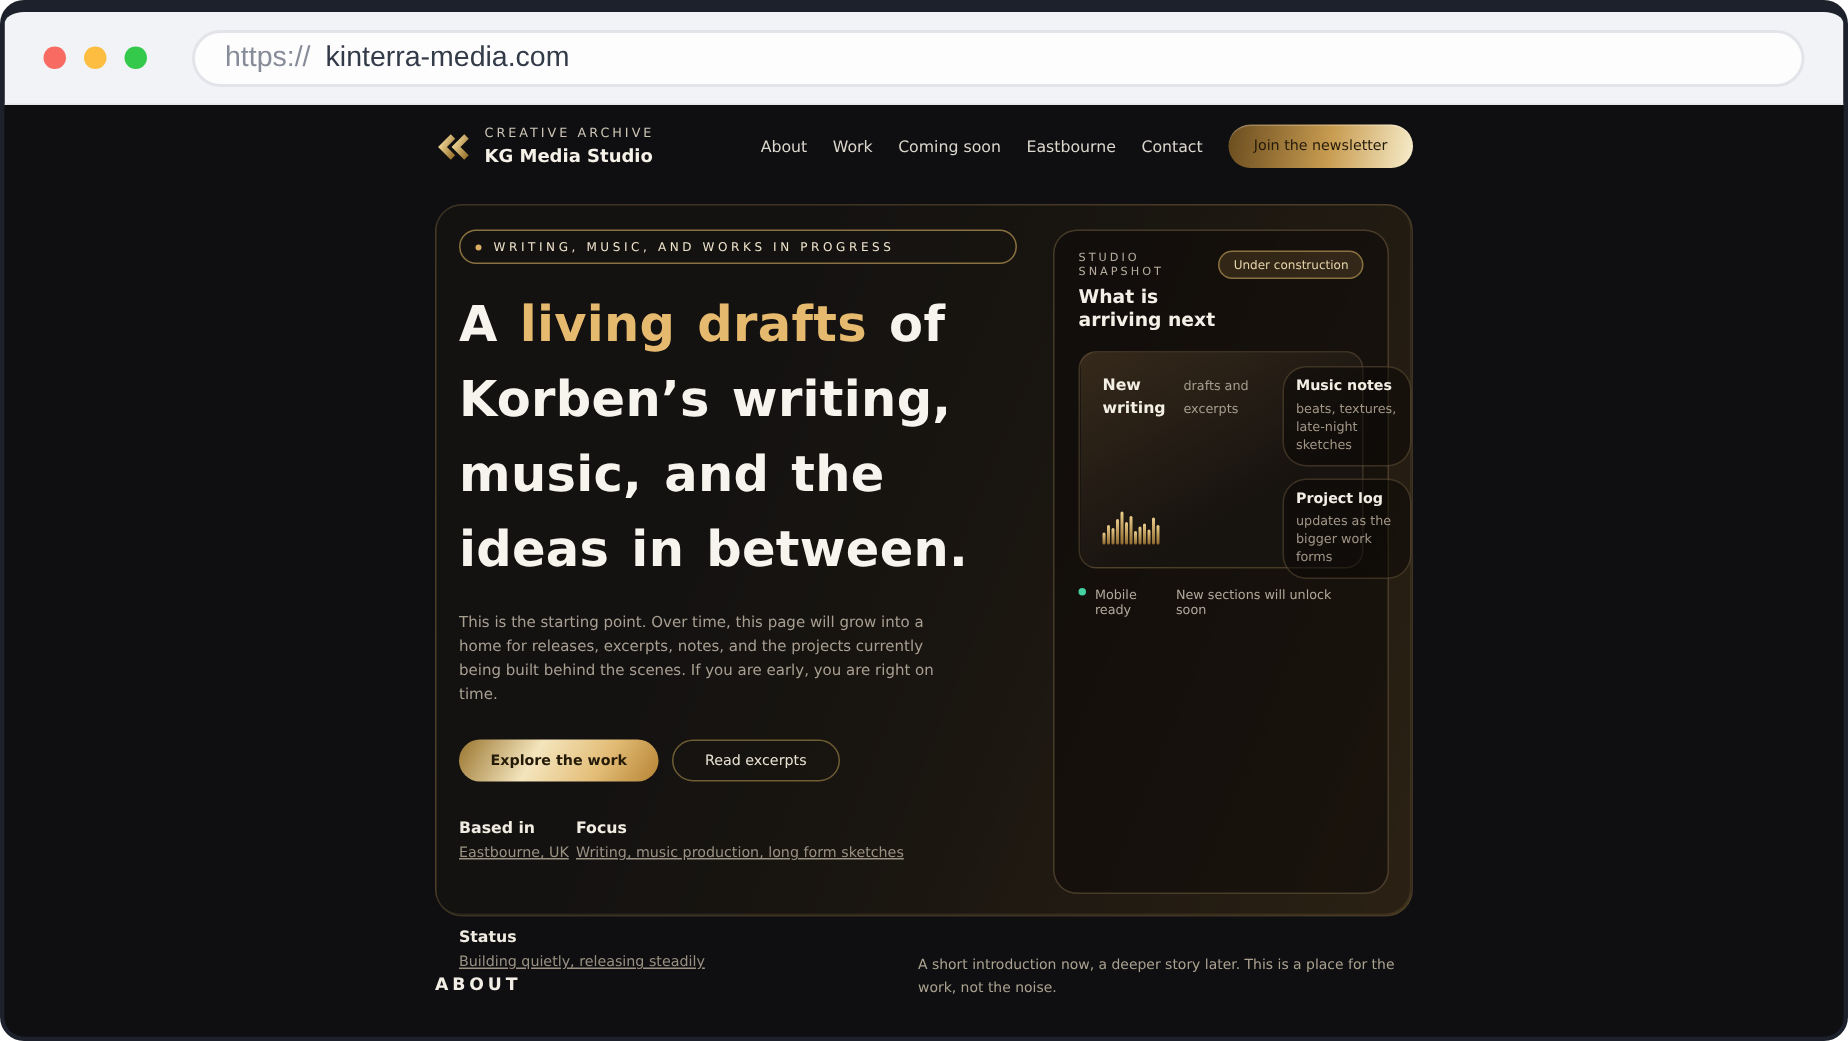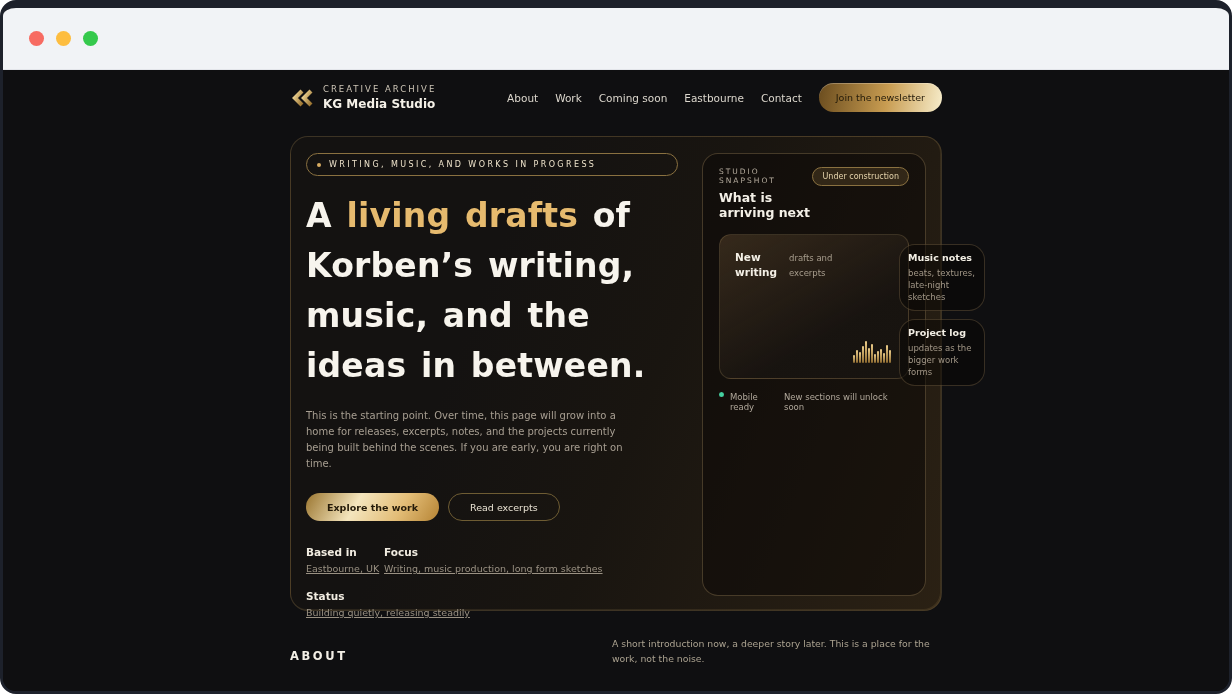--- a/index.html
+++ b/index.html
@@ -77,21 +77,21 @@
   .btn-row { margin-top: 21px; display: flex; gap: 9px; }
   .btn { height: 28px; border-radius: 999px; display: inline-flex; align-items: center;
          padding: 0 21px; font-family: inherit; font-size: 9.5px; cursor: pointer; }
   .btn-primary {
     border: none; color: #241a08; font-weight: 600;
     background: linear-gradient(120deg, #9a752f 0%, #f4e5bd 38%, #e3bd77 70%, #b68434 100%);
   }
   .btn-secondary { background: transparent; border: 1px solid #6e5c33; color: #e9e2d3; }
 
   .meta-grid { margin-top: 25px; display: grid; grid-template-columns: 78px auto; row-gap: 16px; }
-  .meta-item.full { grid-column: 1 / -1; }
+  .meta-item.full { grid-column: 1 / -1; margin-top: 29px; }
   .meta-label { font-size: 10.5px; font-weight: bold; color: #f1ece1; margin-bottom: 5px; }
   .meta-value { font-size: 9.5px; color: #9a9183; white-space: nowrap; text-decoration: underline; }
 
   
   .snapshot {
     width: 224px; flex: none; height: 443px;
     border-radius: 16px; border: 1px solid rgba(190,160,110,.3);
     background: rgba(12,10,8,.55); padding: 13px 16px;
     display: flex; flex-direction: column;
   }
@@ -102,21 +102,21 @@
     padding: 4px 9px; border-radius: 999px; border: 1px solid #8a7140;
     background: rgba(95,74,42,.4); color: #e5d3ab; font-size: 8px; white-space: nowrap;
   }
 
   .panel {
     margin-top: 14px; height: 145px; border-radius: 12px;
     border: 1px solid rgba(200,170,115,.2);
     background: linear-gradient(150deg, rgba(96,72,42,.42), rgba(30,22,14,.12) 65%), #171310;
     padding: 9px; display: flex; gap: 8px;
   }
-  .panel-left { flex: 1; display: flex; flex-direction: row; }
+  .panel-left { flex: 1; display: flex; flex-direction: column; }
   .nw-row { display: flex; gap: 10px; margin: 6px 0 0 6px; }
   .nw-title { font-size: 10.5px; font-weight: bold; color: #f3efe5; width: 44px; line-height: 15px; }
   .nw-desc { font-size: 8.5px; color: #a79d8d; width: 58px; line-height: 15px; padding-top: 1px; }
   .equalizer { margin: auto 0 6px 6px; display: flex; align-items: flex-end; gap: 1px; height: 26px; }
   .equalizer span { width: 2px; border-radius: 1px; background: linear-gradient(180deg, #eccd8a, #8d6a30); }
 
   .panel-right { width: 86px; flex: none; display: flex; flex-direction: column; gap: 8px; }
   .mini-card {
     flex: 1; border-radius: 16px; border: 1px solid rgba(190,160,110,.25);
     background: rgba(8,6,4,.5); padding: 7px 8px;
@@ -138,20 +138,24 @@
 <body>
 
 <div class="window">
 
   <div class="chrome">
     <div class="lights" id="traffic-lights">
         <span class="light" style="background: rgb(247, 107, 98);"></span>
         <span class="light" style="background: rgb(253, 189, 64);"></span>
         <span class="light" style="background: rgb(53, 201, 76);"></span>
       </div>
+    <div class="url-bar">
+      <span class="url-scheme">https://</span>
+      <span class="url-host">kinterra-media.com</span>
+    </div>
   </div>
 
   <div class="page">
 
     <div class="container site-header">
       <div class="brand">
         <svg class="logo-mark" viewBox="0 0 24 20">
           <defs>
             <linearGradient id="goldg" x1="0" y1="0" x2="1" y2="1">
               <stop offset="0" stop-color="#f3da9b"></stop>

